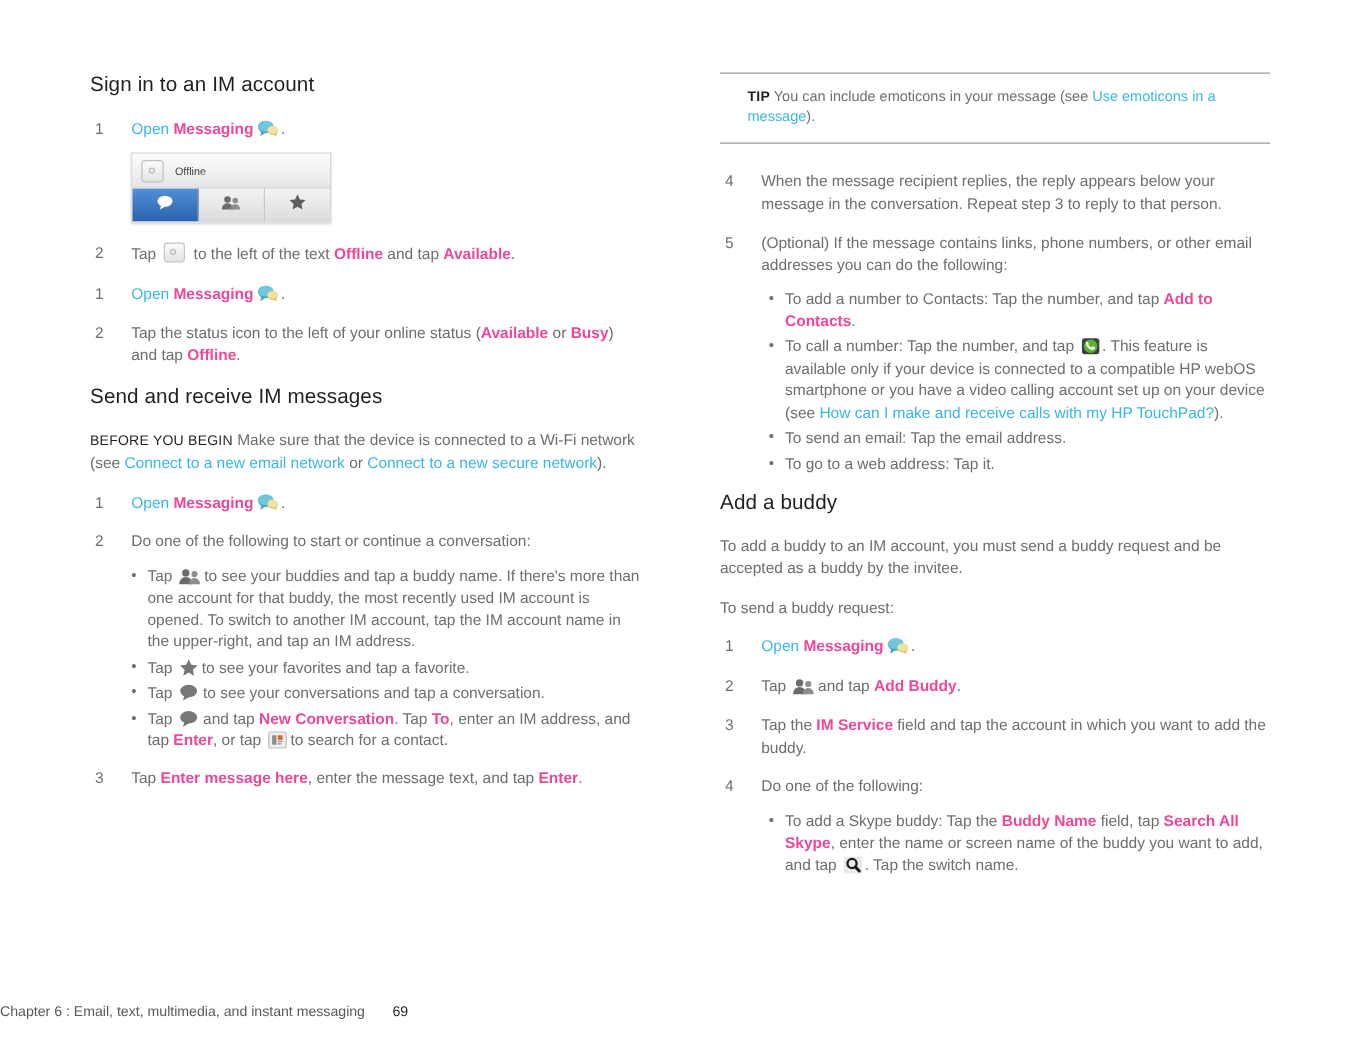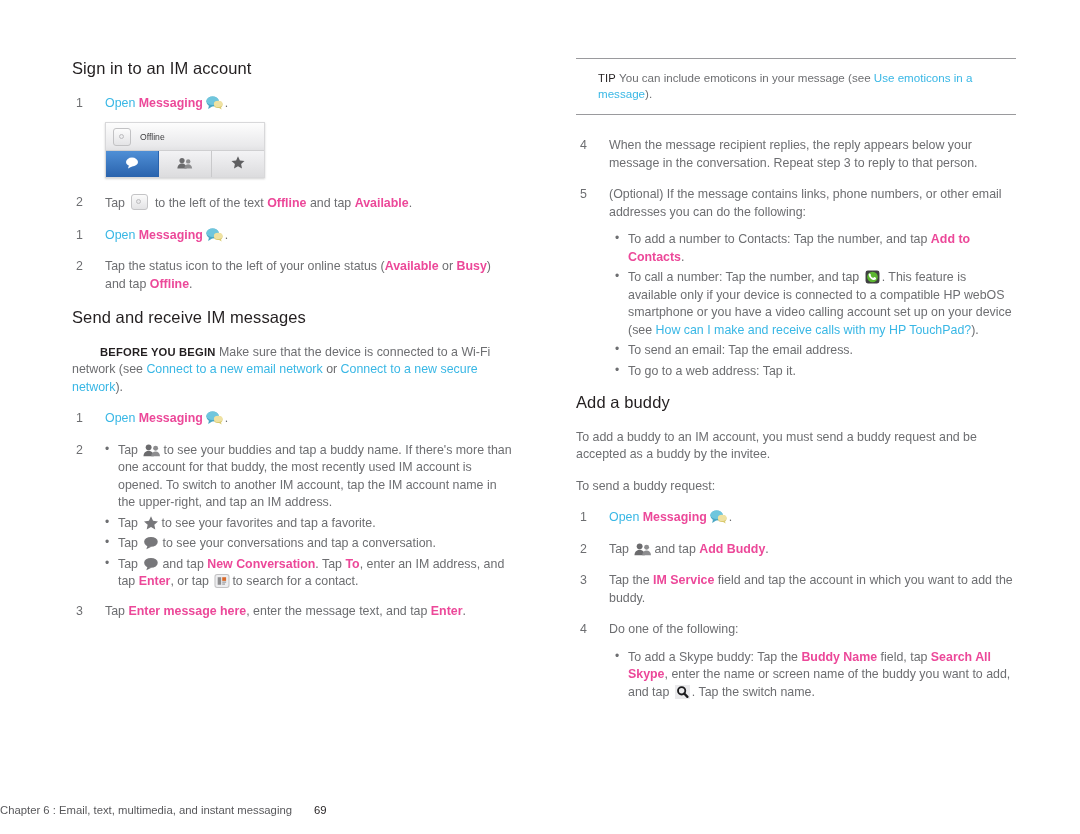--- a/index.html
+++ b/index.html
@@ -85,22 +85,22 @@
     position: absolute;
     left: 0;
     top: -1px;
     color: #6d6e71;
     font-size: 12px;
   }
   ul.bullets.rhs { padding-left: 39px; }
 
   b, strong { color: #ec4899; font-weight: bold; }
   .lnk { color: #39b7e5; }
-  .tipword { color: #231f20; font-weight: normal; font-size: 11.2px; letter-spacing: .2px;}
-  .bybword { color: #231f20; font-weight: bold; font-size: 11.2px; letter-spacing: .2px; margin-left: 28px;}
+  .tipword { color: #231f20; font-weight: bold; font-size: 11.2px; letter-spacing: .2px;}
+  .bybword { color: #231f20; font-weight: normal; font-size: 11.2px; letter-spacing: .2px;}
 
   
   .tipbox {
     border-top: 1px solid #9a9a9d;
     border-bottom: 1px solid #9a9a9d;
     padding: 11px 0 12px 22px;
     margin: 0 0 22px 0;
     font-size: 11.6px;
     line-height: 16px;
     color: #6d6e71;
@@ -318,21 +318,21 @@
             <ellipse cx="6.6" cy="5.6" rx="6.2" ry="5" fill="#4aa7c4"></ellipse>
             <ellipse cx="6.6" cy="4.8" rx="6.2" ry="4.3" fill="#6fc6dd"></ellipse>
             <path d="M3 9.3 L2.2 13 L6.4 10.2 Z" fill="#4aa7c4"></path>
             <ellipse cx="12.2" cy="8.4" rx="4.3" ry="3.5" fill="#d9c86a"></ellipse>
             <ellipse cx="12.2" cy="7.9" rx="4.3" ry="3.1" fill="#efe2a2"></ellipse>
             <path d="M14.6 10.6 L15.6 13.4 L12.4 11.6 Z" fill="#d9c86a"></path>
           </svg></span><span>.</span>
     </div>
 
     <div class="step tight">
-      <span class="num">2</span>
+      <span class="num">2</span><span>Do one of the following to start or continue a conversation:</span>
     </div>
 
     <ul class="bullets">
       <li><span>Tap</span>
         <span class="ico ico-people">
           <svg width="18" height="14" viewBox="0 0 16 12">
               <circle cx="5" cy="3.6" r="2.6" fill="#6b6b6d"></circle>
               <path d="M0.4 11.6c0-3 2.1-5 4.6-5s4.6 2 4.6 5z" fill="#6b6b6d"></path>
               <circle cx="11.2" cy="4.4" r="2.2" fill="#8d8d8f"></circle>
               <path d="M7.3 11.6c0-2.6 1.8-4.3 3.9-4.3s3.9 1.7 3.9 4.3z" fill="#8d8d8f"></path>

